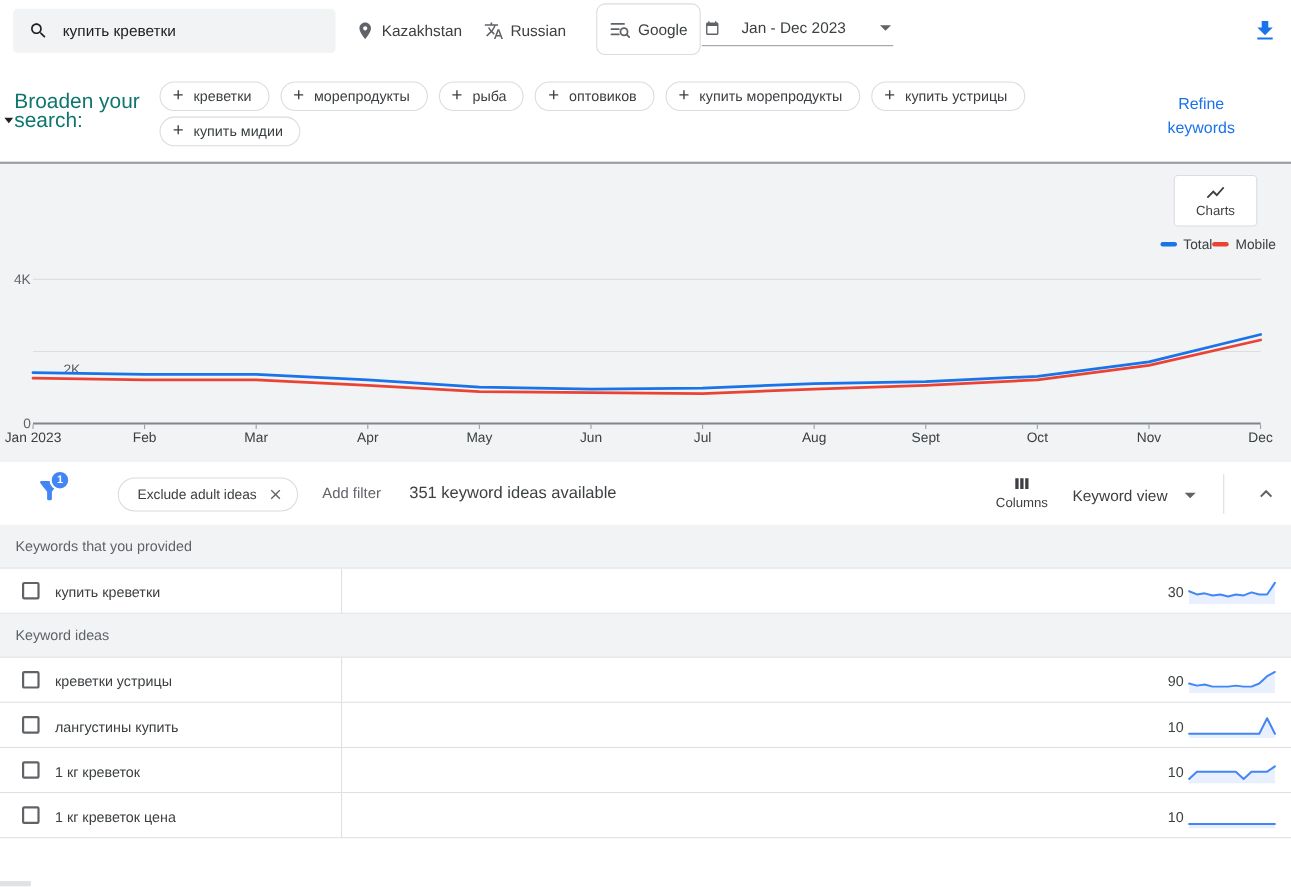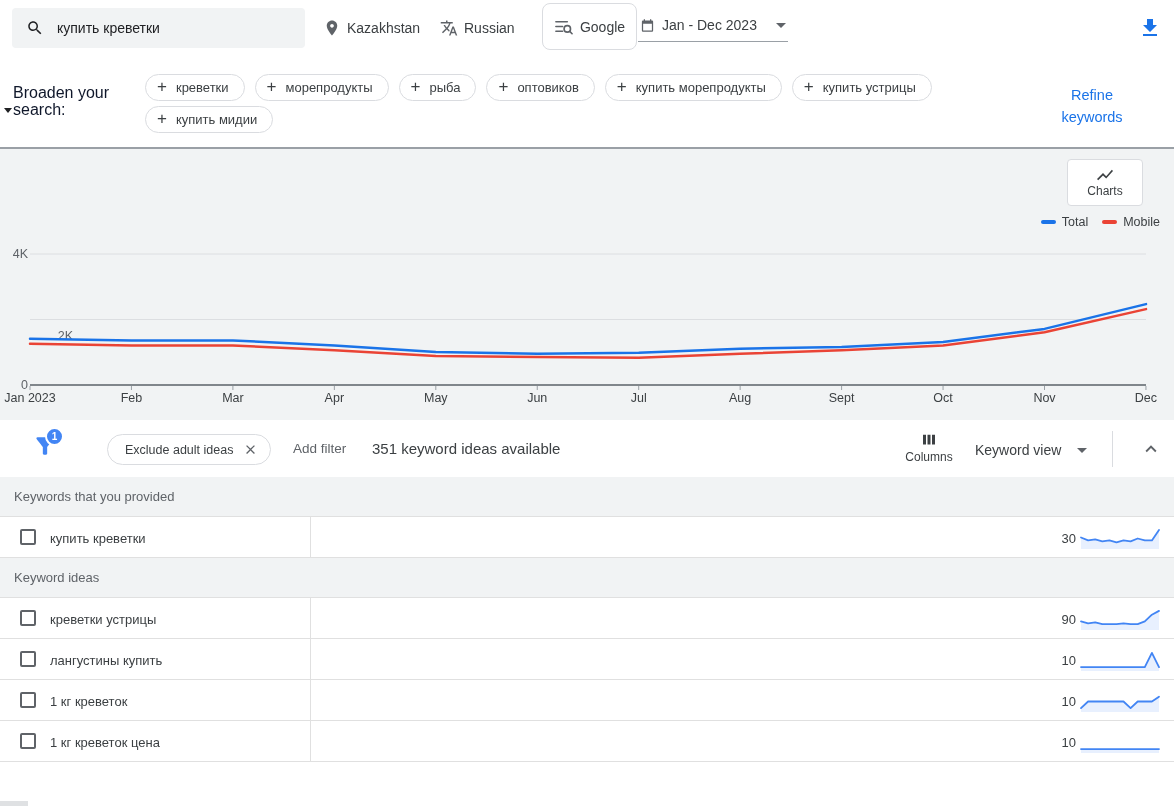--- a/index.html
+++ b/index.html
@@ -13,48 +13,48 @@
   .topbar{position:absolute;left:0;top:0;width:1174px;height:147px;background:#fff;}
   .search-box{position:absolute;left:12px;top:8px;width:293px;height:40px;background:#f1f3f4;
     border-radius:4px;display:flex;align-items:center;padding-left:14px;box-sizing:border-box;gap:13px;}
   .search-box input{border:none;background:transparent;outline:none;font:14px "Liberation Sans",sans-serif;
     color:#202124;width:220px;padding:0;}
   .tb-item{position:absolute;top:14px;height:28px;display:flex;align-items:center;gap:6px;
     font-size:14px;color:#3c4043;cursor:pointer;}
   .network-btn{position:absolute;left:542px;top:3px;width:95px;height:47px;border:1px solid #dadce0;
     border-radius:8px;background:#fff;display:flex;align-items:center;justify-content:center;gap:7px;
     font-size:14px;color:#3c4043;box-sizing:border-box;cursor:pointer;}
-  .date-picker{position:absolute;left:638px;top:15px;display:flex;align-items:center;gap:7px;
+  .date-picker{position:absolute;left:638px;top:15px;display:flex;align-items:center;gap:19px;
     padding:2px 2px 8px 2px;border-bottom:1px solid #9aa0a6;font-size:14px;color:#3c4043;cursor:pointer;}
   .drop-tri{width:0;height:0;border-left:5px solid transparent;border-right:5px solid transparent;
     border-top:5px solid #5f6368;display:inline-block;}
   .download-btn{position:absolute;left:1138px;top:16px;width:24px;height:24px;cursor:pointer;}
 
   
-  .broaden-label{position:absolute;left:4px;top:84px;font-size:16px;color:#0f172a;line-height:17px;}
+  .broaden-label{position:absolute;left:4px;top:84px;font-size:19px;color:#0f766e;line-height:17px;}
   .broaden-label .l1{margin-left:9px;display:block;}
   .broaden-label .tri{width:0;height:0;border-left:4px solid transparent;border-right:4px solid transparent;
     border-top:5px solid #202124;display:inline-block;margin-right:1px;vertical-align:middle;}
   .chips-wrap{position:absolute;left:145px;top:74px;width:790px;display:flex;flex-direction:column;gap:5px;}
   .chips-row{display:flex;gap:10px;flex-wrap:nowrap;}
   .chip{display:inline-flex;align-items:center;gap:9px;height:27px;padding:0 15px 0 11px;
     border:1px solid #dadce0;border-radius:15px;background:#fff;font-size:13px;color:#3c4043;
     white-space:nowrap;cursor:pointer;box-sizing:border-box;}
   .chip .plus{font-size:17px;color:#3c4043;line-height:1;margin-top:-2px;}
   .refine-link{position:absolute;right:32px;top:84px;width:100px;text-align:center;color:#1a73e8;
     font-size:14.5px;line-height:22px;cursor:pointer;}
 
   
   .chart-section{position:absolute;left:0;top:147px;width:1174px;height:273px;background:#f1f3f4;
     border-top:2px solid #9aa0a6;box-sizing:border-box;}
   .charts-btn{position:absolute;left:1067px;top:10px;width:76px;height:47px;background:#fff;
     border:1px solid #dadce0;border-radius:4px;display:flex;flex-direction:column;align-items:center;
     justify-content:center;gap:1px;cursor:pointer;box-sizing:border-box;}
   .charts-btn .lbl{font-size:12px;color:#3c4043;}
-  .legend{position:absolute;right:14px;top:66px;display:flex;align-items:center;gap:14px;}
+  .legend{position:absolute;right:14px;top:66px;display:flex;align-items:center;}
   .legend-item{display:flex;align-items:center;gap:6px;font-size:12.5px;color:#3c4043;}
   .legend-dash{width:15px;height:4px;border-radius:2px;display:inline-block;}
   .y-label{position:absolute;left:0;width:28px;text-align:right;font-size:12.5px;color:#5f6368;}
   .x-label{position:absolute;top:242px;transform:translateX(-50%);font-size:12.5px;color:#3c4043;white-space:nowrap;}
   #trend-chart{position:absolute;left:0;top:98px;}
 
   
   .filter-bar{position:absolute;left:0;top:420px;width:1174px;height:57px;background:#fff;}
   .funnel-wrap{position:absolute;left:32px;top:13px;width:26px;height:26px;cursor:pointer;}
   .funnel-badge{position:absolute;right:-6px;top:-6px;width:15px;height:15px;background:#4285f4;

